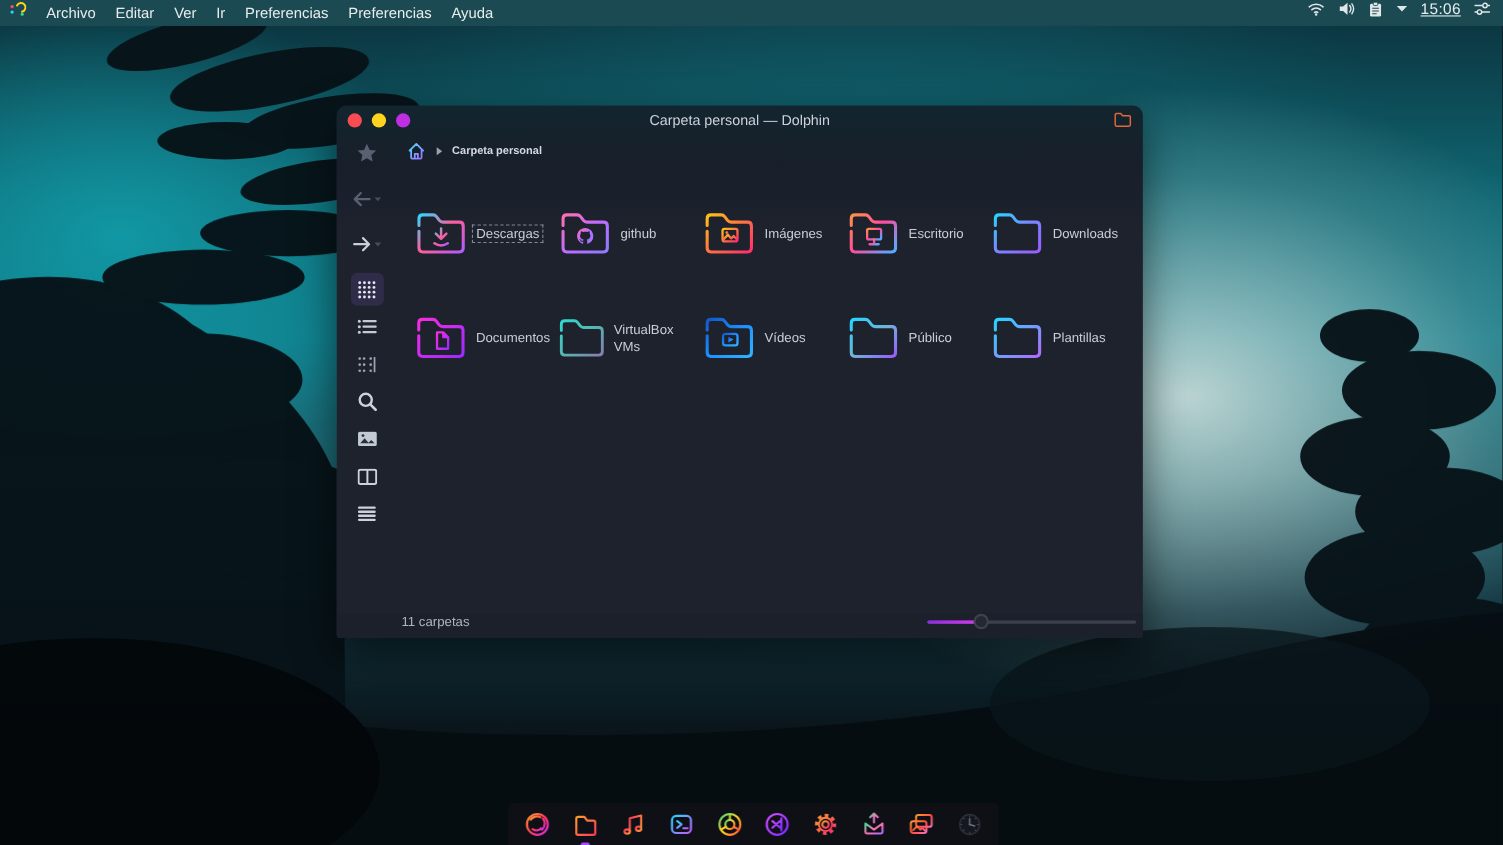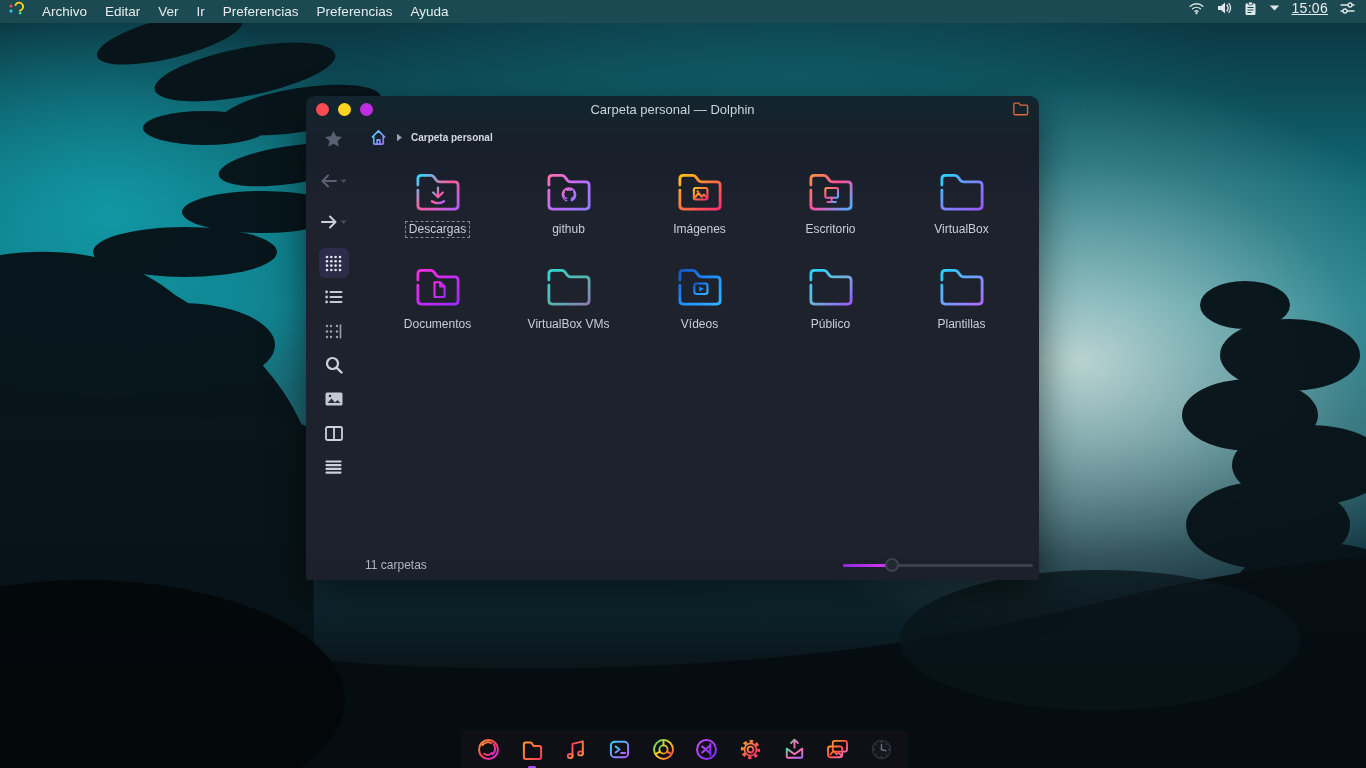--- a/index.html
+++ b/index.html
@@ -48,21 +48,21 @@
   .sidebar { position:absolute; left:0; top:26px; bottom:22px; width:55px;
     display:flex; flex-direction:column; align-items:center; }
   .side-slot { height:34px; display:flex; align-items:center; justify-content:center; width:55px; }
   .side-btn { width:30px; height:30px; border-radius:6px; display:flex; align-items:center; justify-content:center; }
   .side-btn.active { background:#2e2c49; }
   .nav-wrap { display:flex; align-items:center; gap:2px; }
 
   .content { position:absolute; left:55px; top:56px; right:0; bottom:22px;
     padding:12px 0 0 11px; }
   .fgrid { display:grid; grid-template-columns:repeat(5,131px); grid-auto-rows:95px; }
-  .folder-item { display:flex; flex-direction:column; align-items:center; width:131px; }
+  .folder-item { display:flex; flex-direction:row; align-items:center; width:131px; }
   .folder-item svg.ficon { width:58px; height:56px; }
   .flabel { margin-top:2px; font-size:12px; color:#c8ced8; padding:0 3px; line-height:15px; }
   .flabel.sel { outline:1px dashed #7e8796; outline-offset:0px; }
 
   .statusbar { position:absolute; left:0; bottom:0; width:733px; height:22px;
     display:flex; align-items:flex-start; padding:0 6px 0 59px; background:rgba(28,32,42,.6); }
   .status-text { font-size:12px; color:#aeb5c0; }
   .zoom-slider { --pct:26%; margin-left:auto; position:relative; width:190px; height:14px; }
   .zs-track { position:absolute; left:0; right:0; top:6px; height:3px; background:#3a404d; border-radius:2px; }
   .zs-fill { position:absolute; left:0; top:6px; height:3px; width:var(--pct);
@@ -415,21 +415,21 @@
           <svg class="ficon" viewBox="0 0 64 64">
             <defs>
                 <linearGradient id="fg4" x1="0" y1="0" x2="1" y2="1">
                   <stop offset="0" stop-color="#26d4ff"></stop>
                   <stop offset="0.5" stop-color="#7a86ff"></stop>
                   <stop offset="1" stop-color="#9a5bff"></stop>
                 </linearGradient>
               </defs>
             <path fill="none" stroke="url(#fg4)" stroke-width="3.2" stroke-linecap="round" stroke-linejoin="round" d="M9 24 V17 q0-4 4-4 h10.5 q2.3 0 3.7 1.8 l3 3.9 q1.4 1.8 3.7 1.8 H51 q4 0 4 4 v23 q0 4-4 4 H13 q-4 0-4-4 V30"></path>
           </svg>
-          <span class="flabel">VirtualBox</span>
+          <span class="flabel">Downloads</span>
         </div>
 
         <div class="folder-item">
           <svg class="ficon" viewBox="0 0 64 64">
             <defs>
                 <linearGradient id="fg5" x1="0" y1="0" x2="1" y2="1">
                   <stop offset="0" stop-color="#f72ce0"></stop>
                   <stop offset="0.5" stop-color="#cb2bf2"></stop>
                   <stop offset="1" stop-color="#9b2bff"></stop>
                 </linearGradient>

